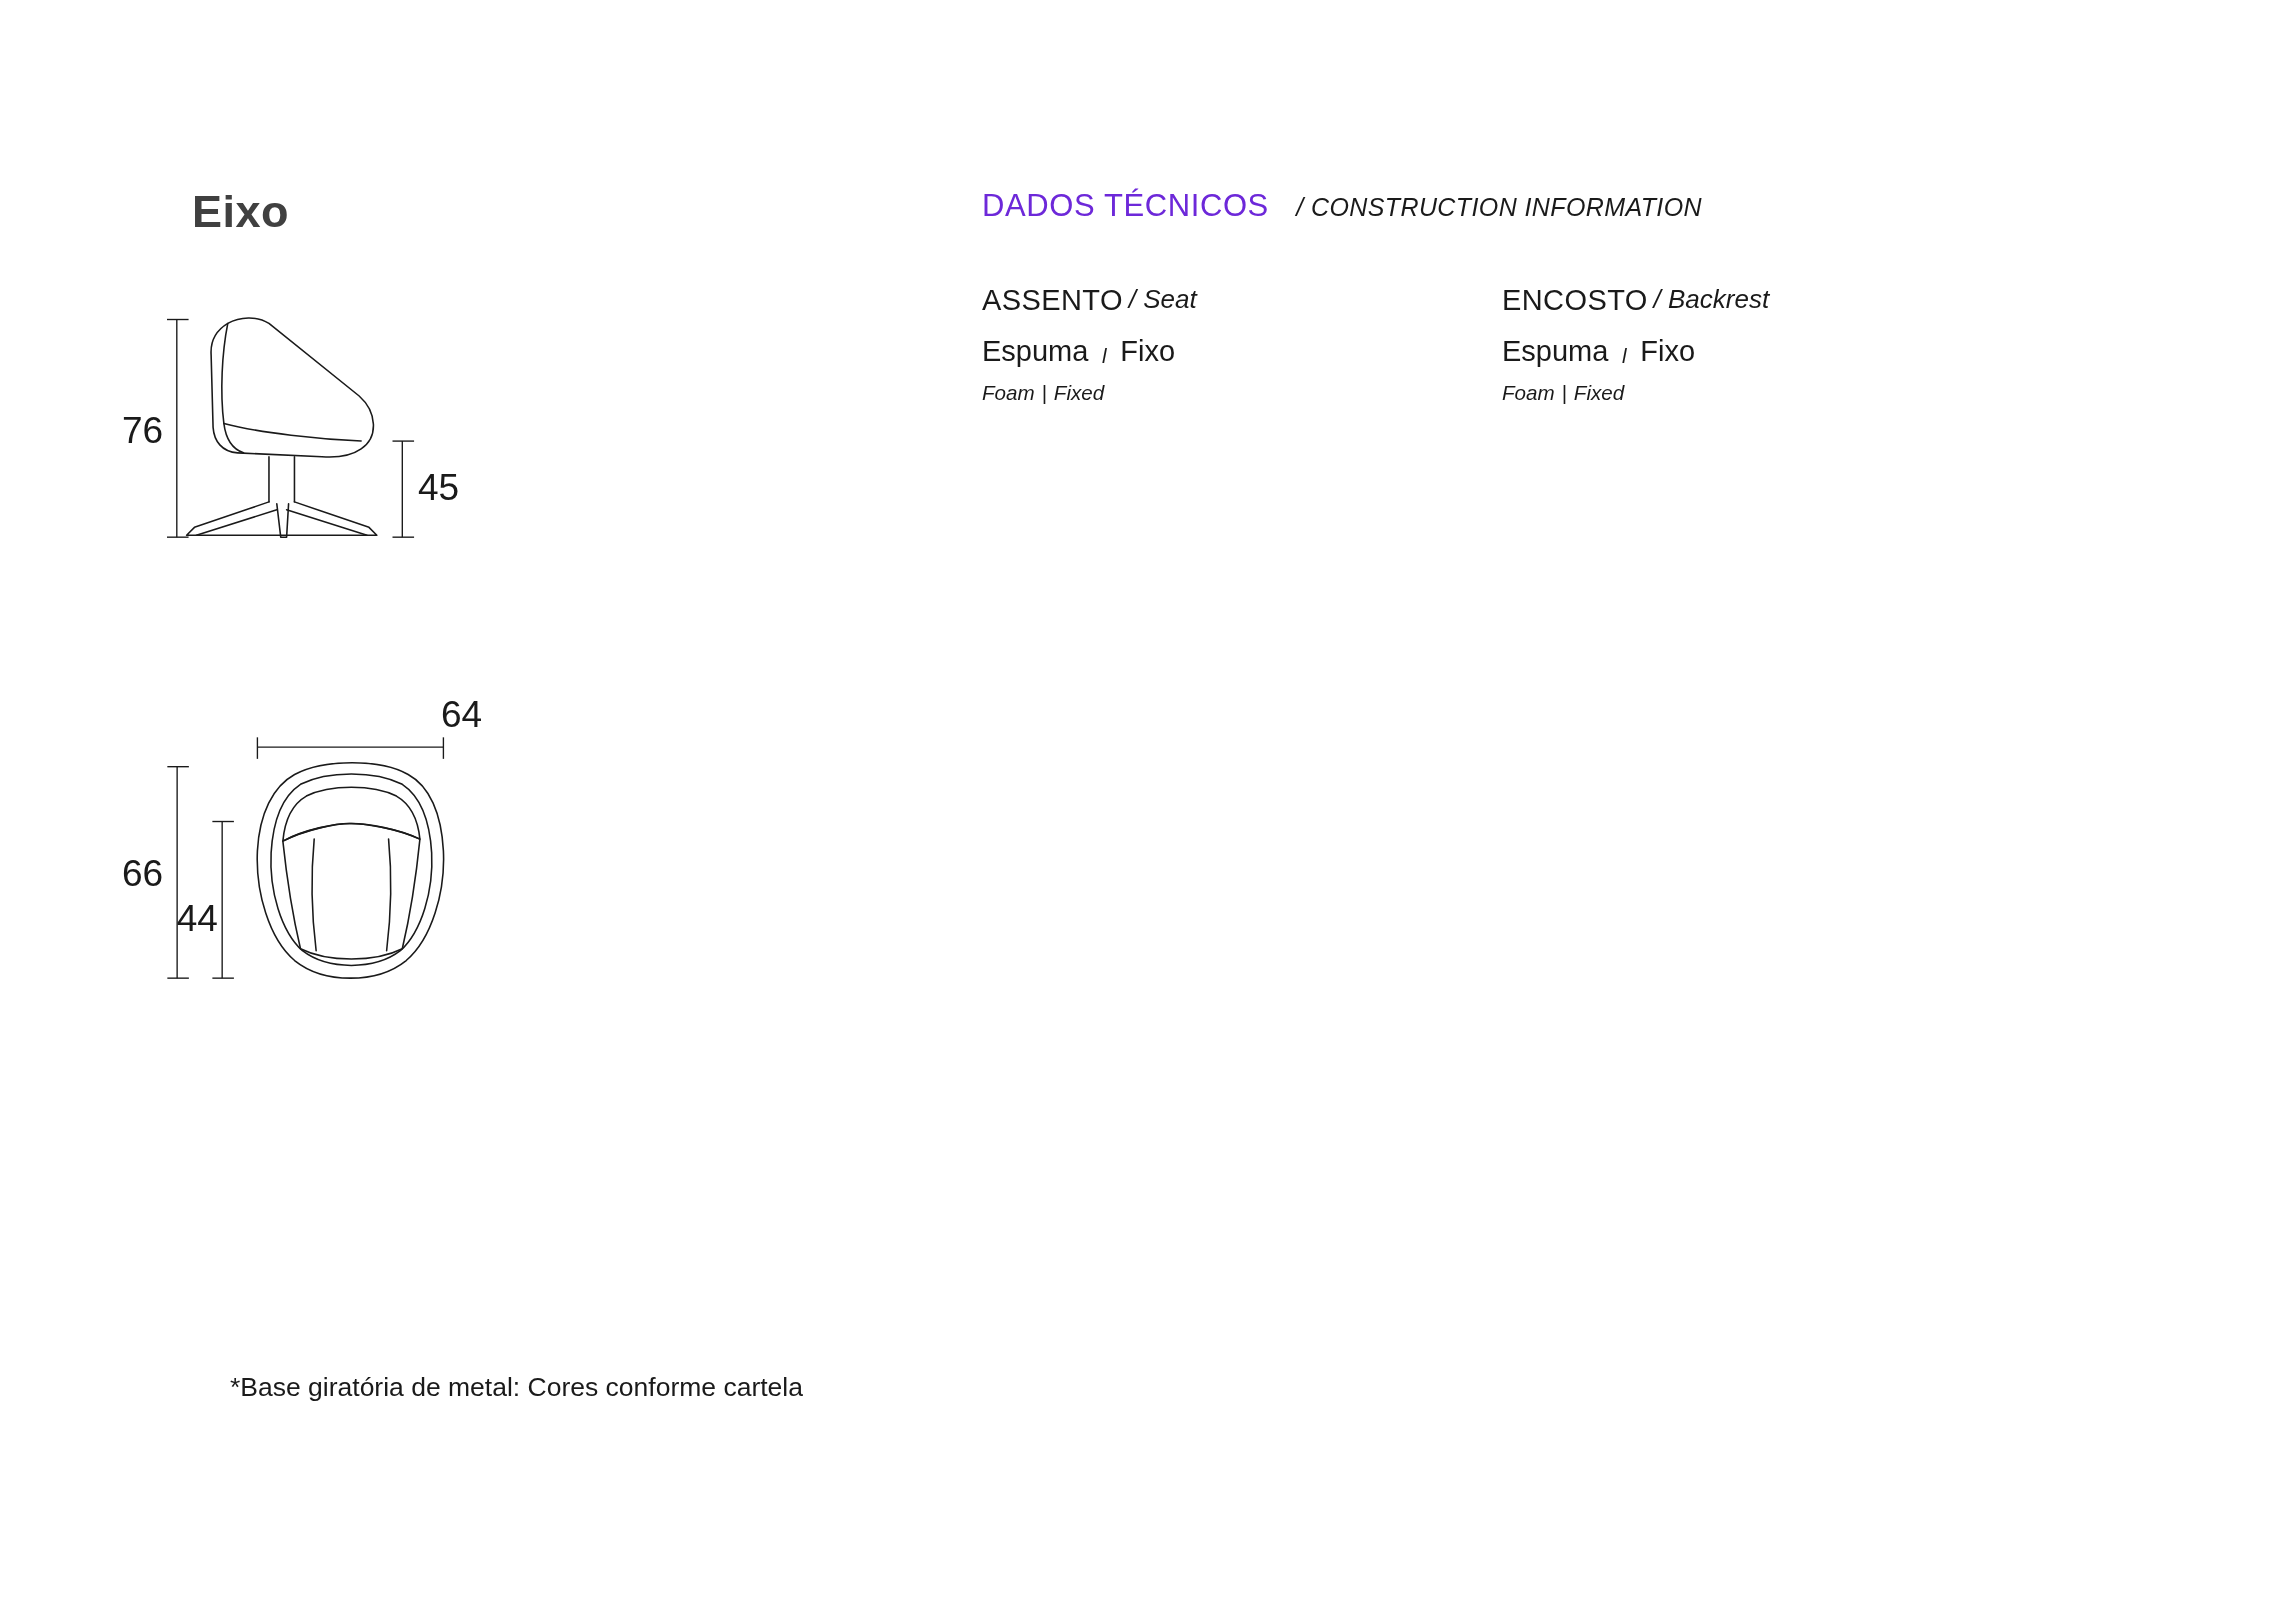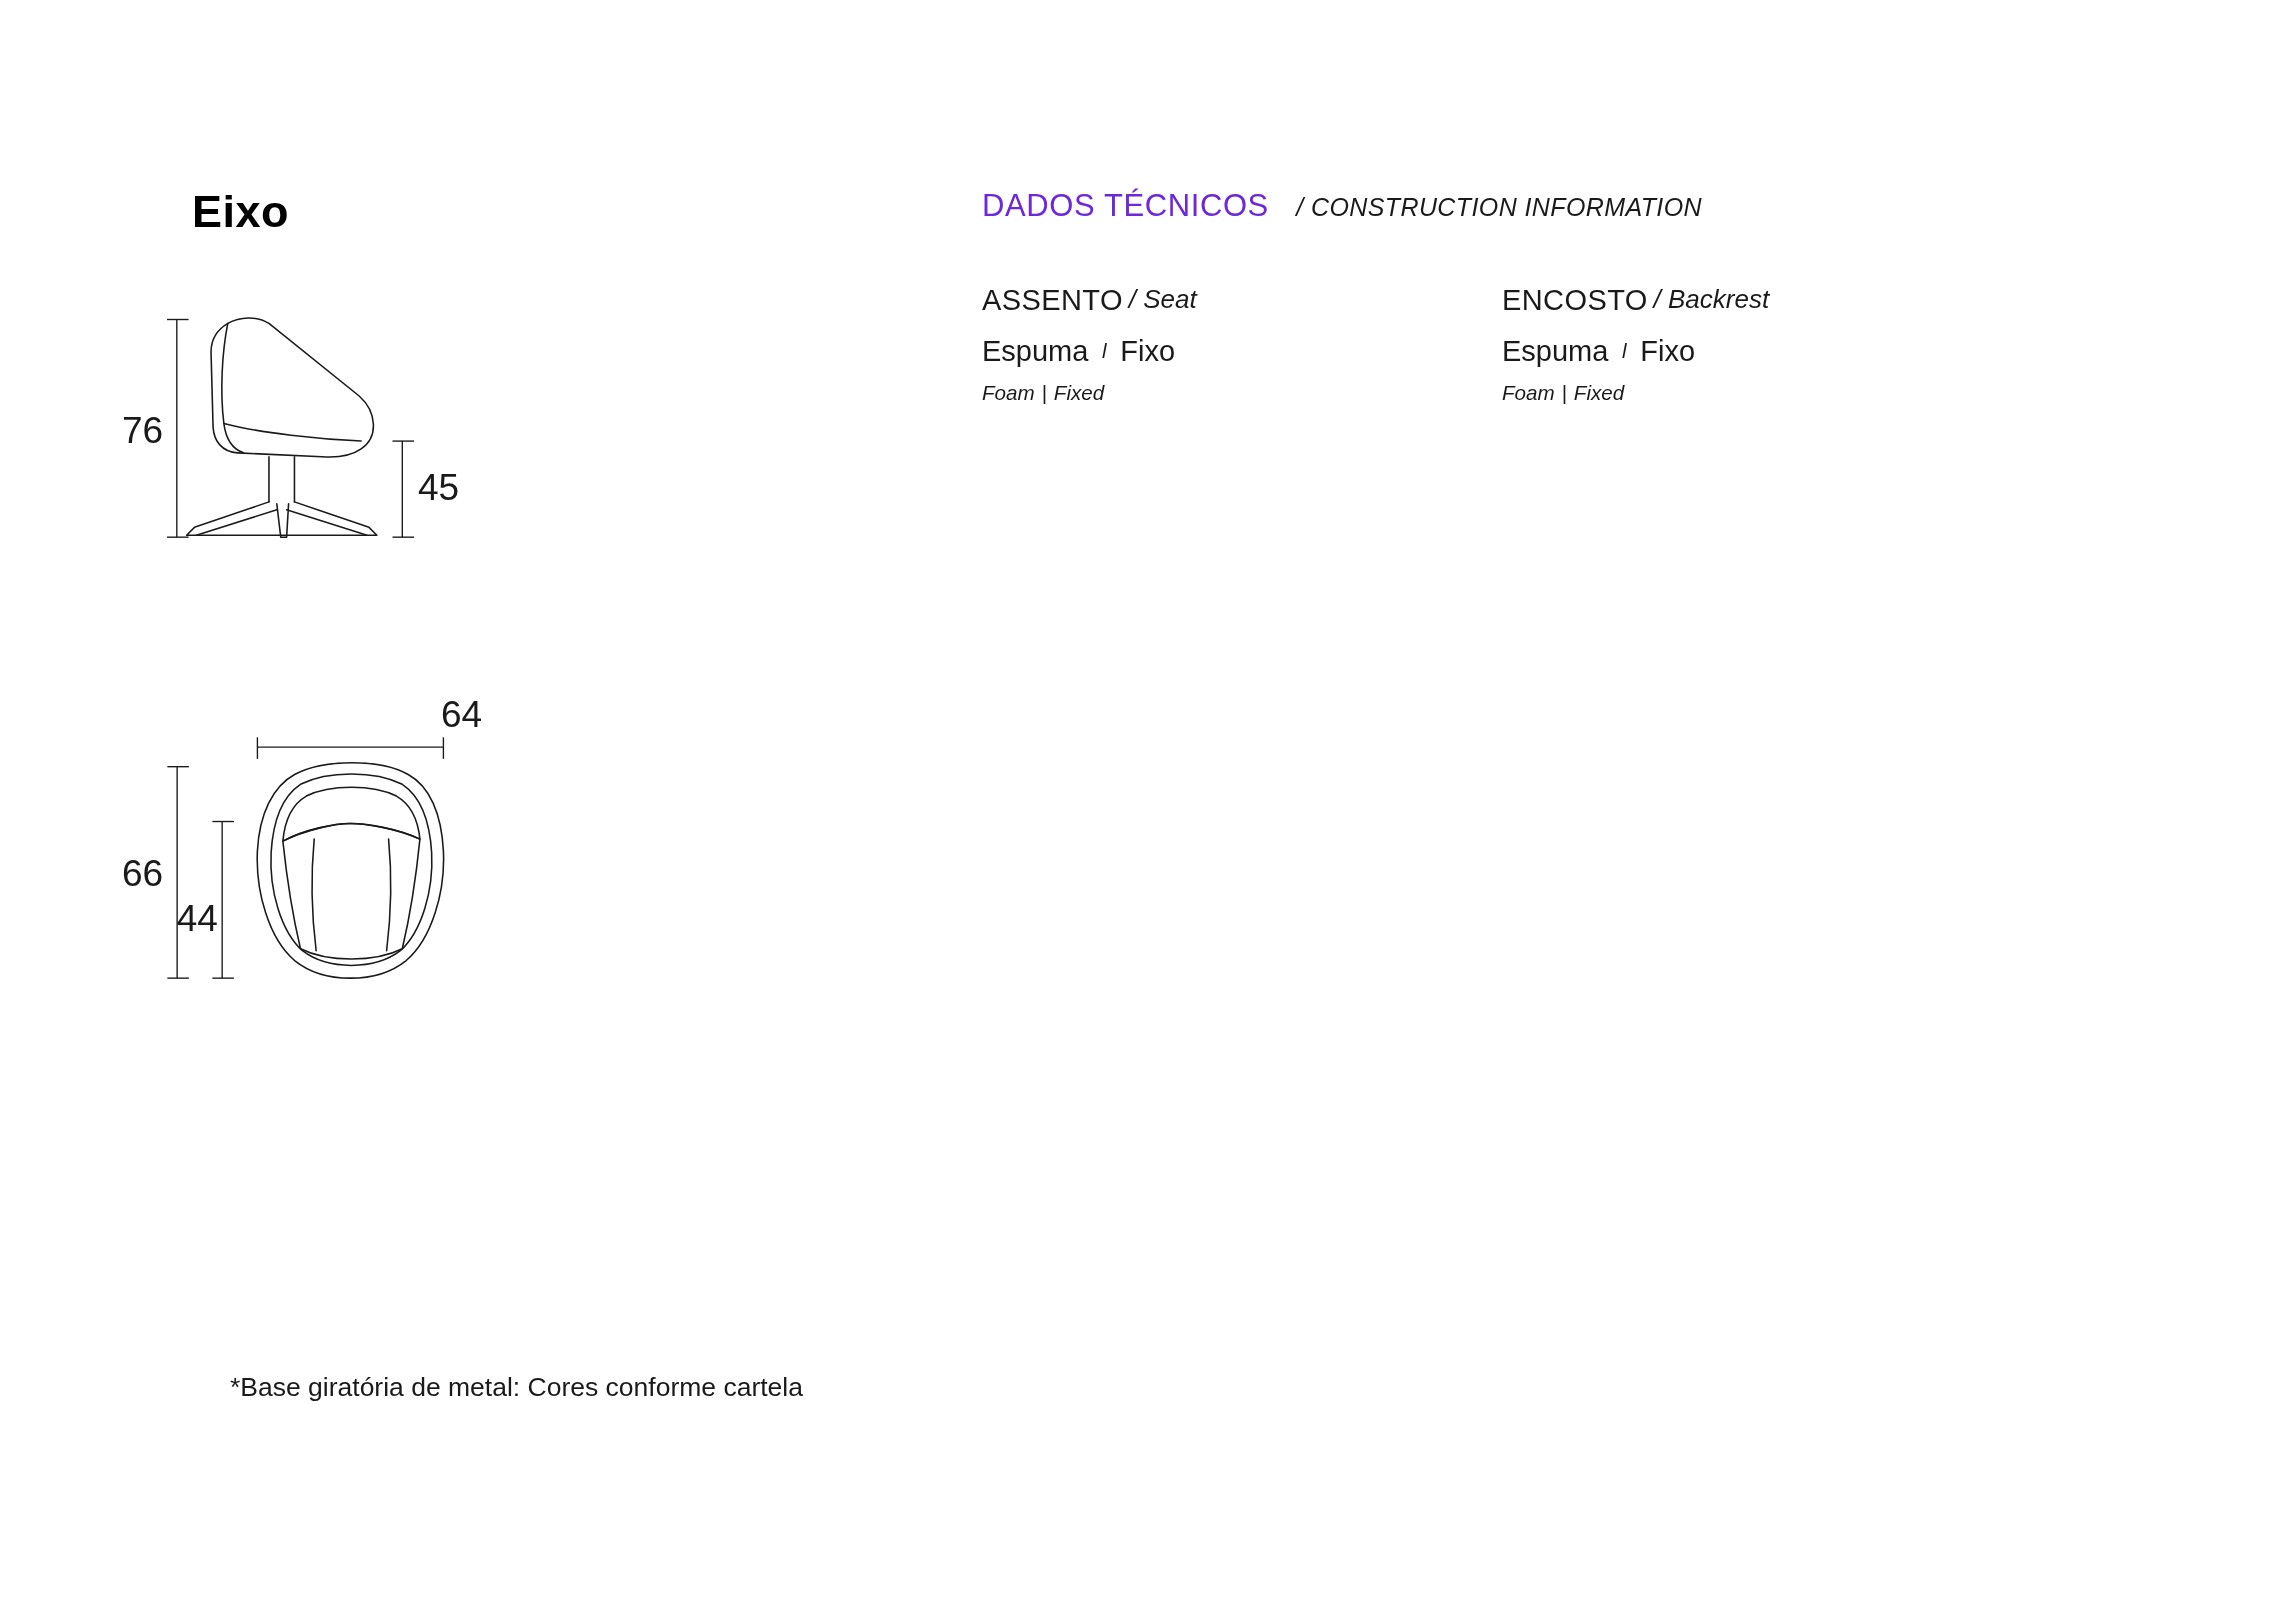--- a/index.html
+++ b/index.html
@@ -17,21 +17,21 @@
   }
 
   
   .product-title {
     position: absolute;
     left: 192px;
     top: 186px;
     font-size: 45px;
     font-weight: bold;
     letter-spacing: 0.5px;
-    color: #000000;
+    color: #404040;
     text-align: right;
   }
 
   
   .tech-header {
     position: absolute;
     left: 982px;
     top: 188px;
     display: flex;
     align-items: baseline;
@@ -67,21 +67,21 @@
   }
   .spec-title .en {
     font-size: 26px;
     font-style: italic;
     margin-left: 5.9px;
   }
 
   .spec-value {
     margin-top: 17.6px;
     display: flex;
-    align-items: center;
+    align-items: flex-end;
     font-size: 29px;
   }
   .spec-value .sep {
     font-size: 20.6px;
     font-style: italic;
     margin: 0 13.7px;
   }
 
   .spec-sub {
     margin-top: 13.7px;

